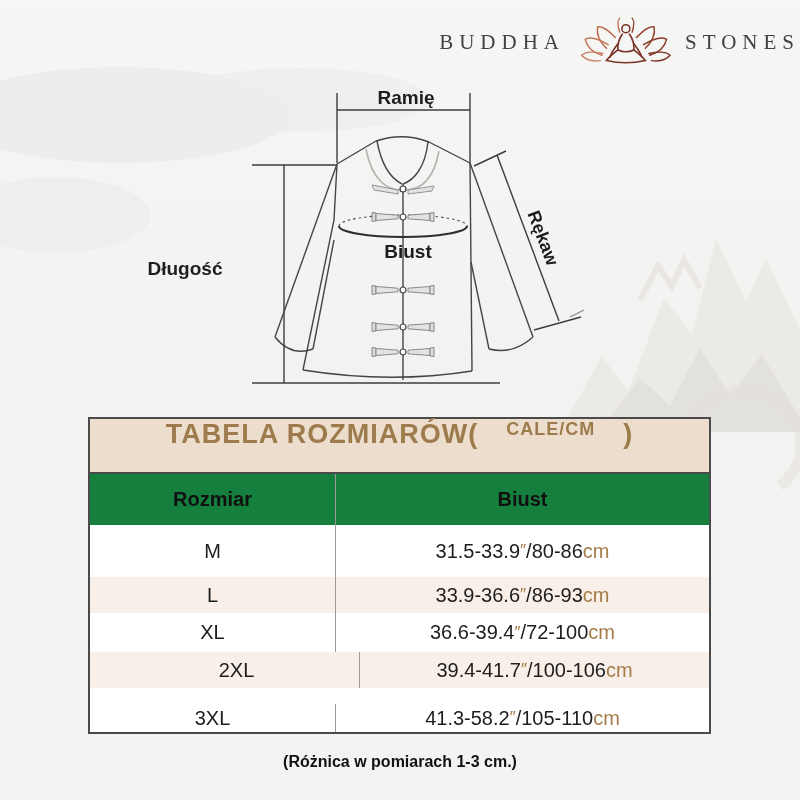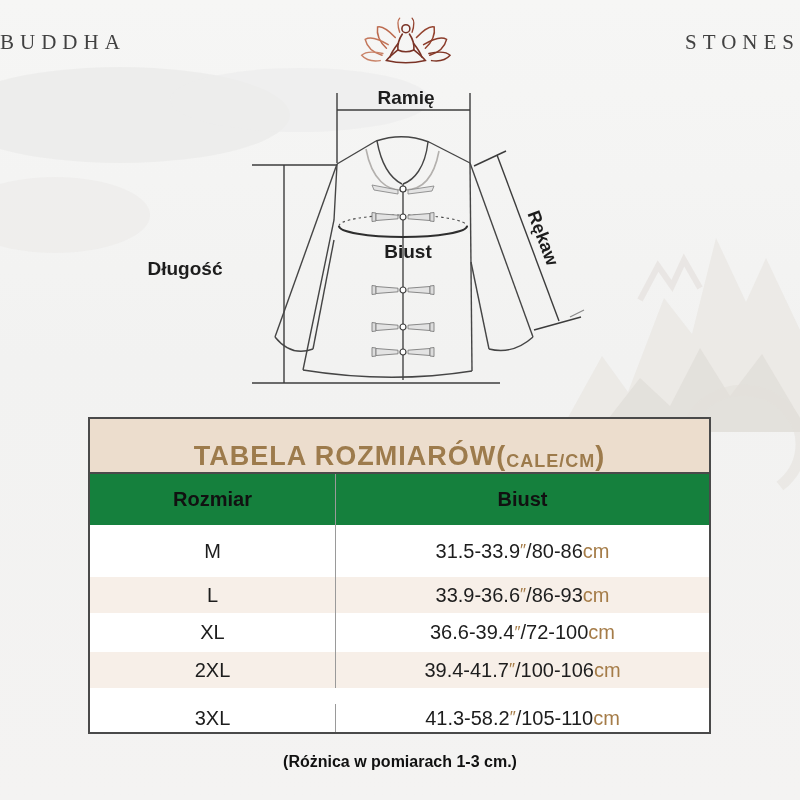--- a/index.html
+++ b/index.html
@@ -7,48 +7,48 @@
        font-family:"Liberation Sans", sans-serif;
        background:#f3f3f2;}
   .stage{position:relative;width:800px;height:800px;
          background:linear-gradient(180deg,#f6f6f5 0%,#f2f2f1 45%,#f4f3f2 100%);}
 
   
   .bg-art{position:absolute;left:0;top:0;pointer-events:none;}
 
   
   .logo{position:absolute;left:0;top:14px;width:800px;height:56px;
-        display:flex;align-items:center;justify-content:space-between;gap:14px;}
+        display:flex;align-items:center;justify-content:flex-end;gap:14px;}
   .logo-word{font-family:"Liberation Serif", serif;font-size:21px;color:#414141;
              letter-spacing:6px;font-weight:500;}
   .logo-icon{width:92px;height:56px;}
 
   
   .diagram{position:absolute;left:100px;top:82px;}
   .diagram text{font-family:"Liberation Sans", sans-serif;font-weight:bold;
                 fill:#1d1d1d;}
 
   
   .size-table{position:absolute;left:88px;top:417px;width:619px;
               border:2px solid #4a4a4a;background:#ffffff;}
   .title-bar{height:53px;background:#ecddcd;border-bottom:2px solid #4a4a4a;
-             display:flex;align-items:flex-end;justify-content:center;
-             color:#9d7b4c;font-weight:bold;letter-spacing:1px;}
+             display:flex;align-items:flex-start;justify-content:center;
+             color:#9d7b4c;font-weight:bold;letter-spacing:1px;gap:28px;}
   .title-main{font-size:27px;}
   .title-small{font-size:18px;letter-spacing:1px;}
   .t-row{display:flex;align-items:center;}
   .t-row .c1{width:245px;border-right:1px solid #9a9a9a;align-self:stretch;
              display:flex;align-items:center;justify-content:center;}
   .t-row .c2{flex:1;display:flex;align-items:center;justify-content:center;}
   .header-row{height:51px;background:#15803d;font-weight:bold;font-size:20px;color:#111;}
   .data-row{font-size:20px;color:#1d1d1d;}
   .row-m{height:52px;}
   .row-l{height:36px;}
   .row-xl{height:39px;}
-  .row-2xl{height:36px;}
+  .row-2xl{height:36px;padding-left:24px;}
   .row-3xl{height:28px;margin-top:16px;}
   .tint{background:#f7efe8;}
   .accent{color:#a57c48;}
   .accent-mark{color:#a57c48;font-size:17px;}
 
   
   .footer-note{position:absolute;left:0;top:753px;width:800px;text-align:center;
                font-size:16px;font-weight:bold;color:#111;}
 </style>
 </head>

